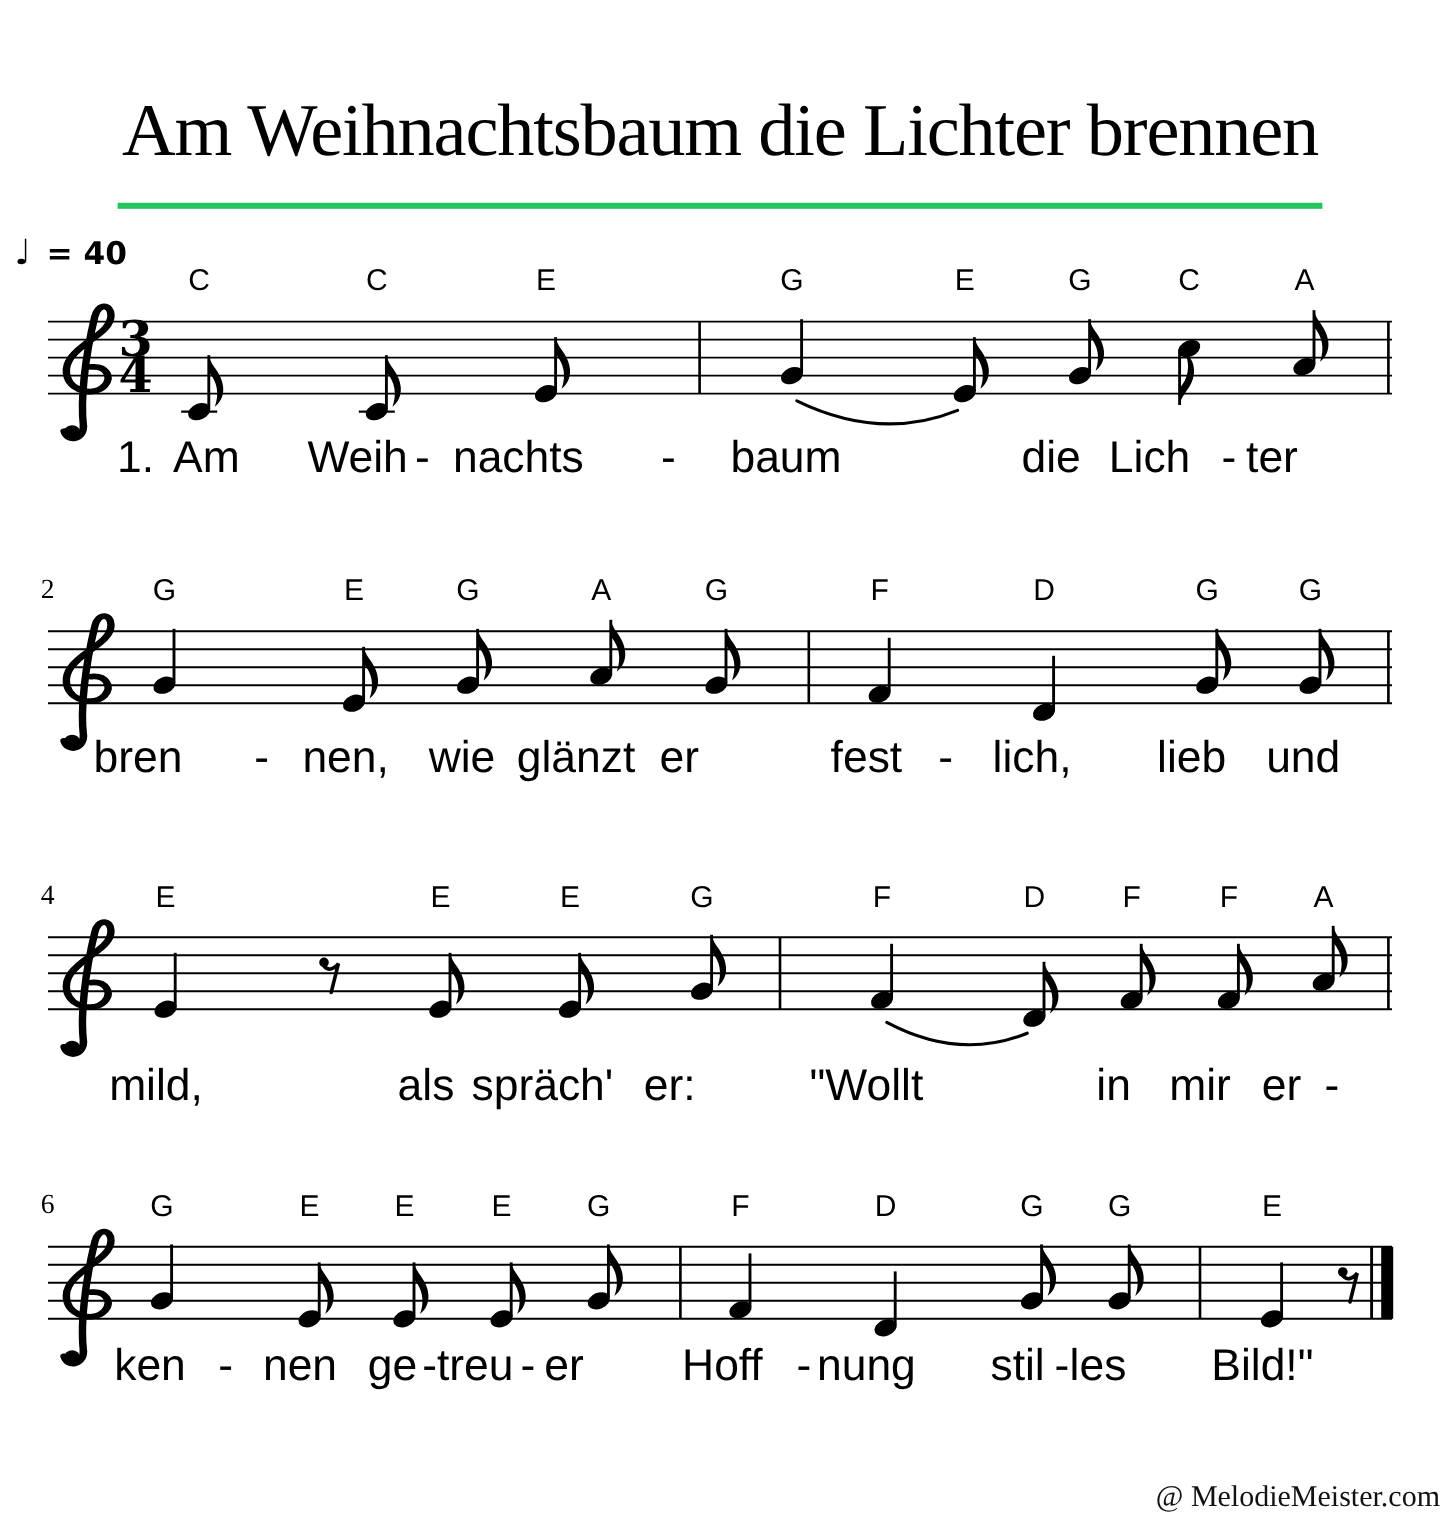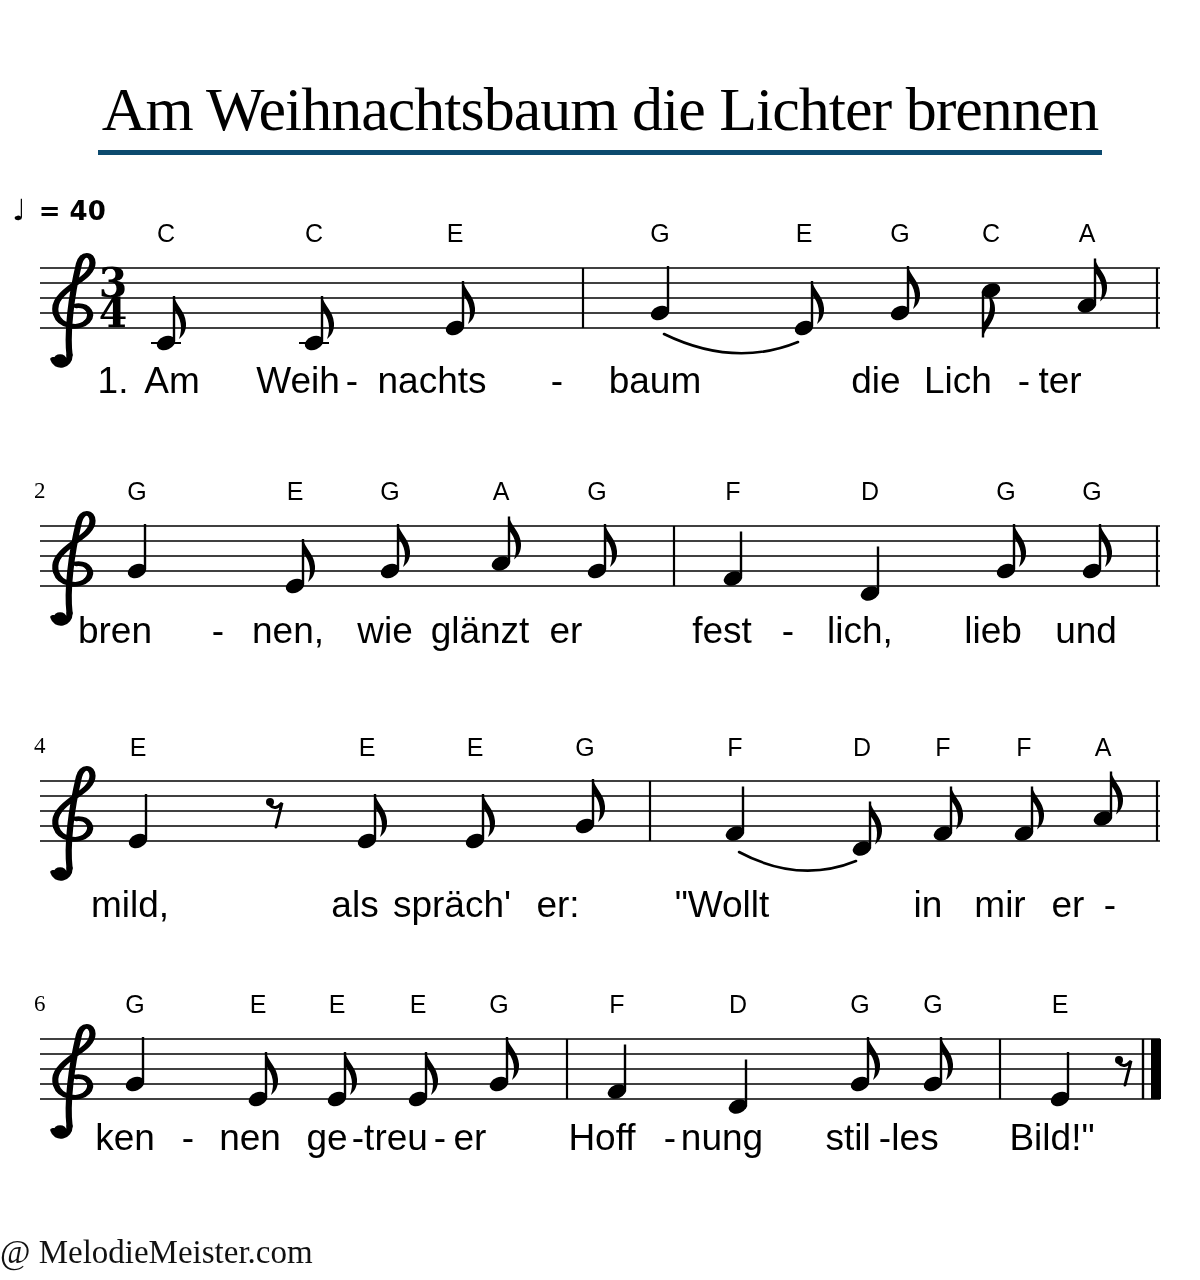--- a/index.html
+++ b/index.html
@@ -1,26 +1,26 @@
 <!DOCTYPE html>
 <html><head>
 <meta charset="utf-8">
 <style>
   html,body{margin:0;padding:0;background:#ffffff;}
   #page{position:relative;width:1200px;height:1280px;background:#ffffff;overflow:hidden;
         font-family:"Liberation Sans",sans-serif;color:#000;}
   .title{position:absolute;top:74px;left:0;width:100%;text-align:center;
          font-family:"Liberation Serif",serif;font-size:62px;font-weight:400;
          letter-spacing:-1px;white-space:nowrap;}
-  .title span{border-bottom:5px solid #0c4a6e;padding:0 4px 7px 4px;}
+  .title span{border-bottom:5px solid #22c55e;padding:0 4px 26px 4px;}
   .tempo{position:absolute;left:12px;top:193px;font-size:26px;font-weight:bold;
          font-family:"DejaVu Sans",sans-serif;}
   .tempo .glyph{font-size:29px;font-weight:bold;margin-right:4px;}
-  .footer{position:absolute;top:1234px;left:0;width:100%;text-align:left;
-          font-family:"Liberation Serif",serif;font-size:33px;color:#111;}
+  .footer{position:absolute;top:1234px;left:0;width:100%;text-align:right;
+          font-family:"Liberation Serif",serif;font-size:25px;color:#111;}
   svg.music{position:absolute;left:0;top:0;}
   svg .letter{font-family:"Liberation Sans",sans-serif;font-size:25px;}
   svg .lyric{font-family:"Liberation Sans",sans-serif;font-size:37px;}
   svg .mnum{font-family:"Liberation Serif",serif;font-size:23px;}
   svg .tsig{font-family:"DejaVu Serif",serif;font-size:41px;font-weight:bold;}
 </style>
 </head>
 <body>
 
 <div id="page">

